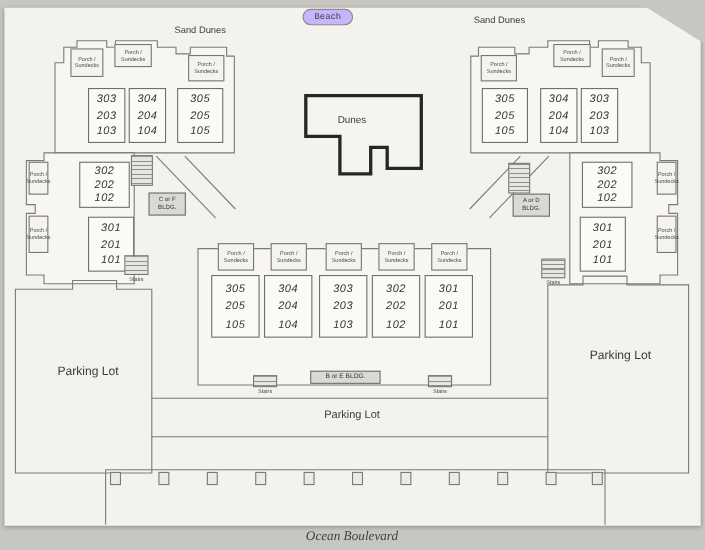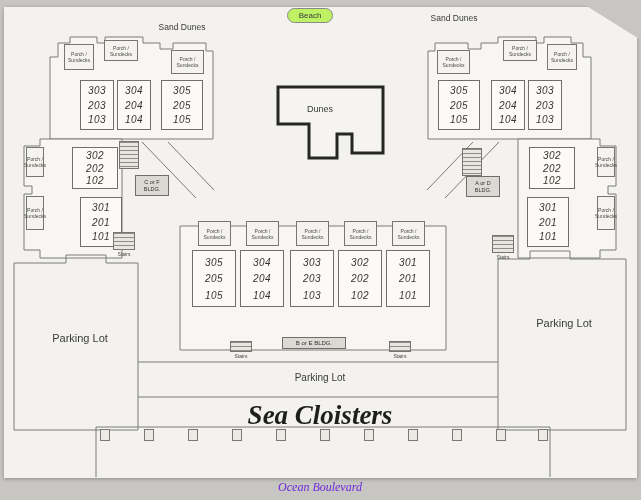--- a/index.html
+++ b/index.html
@@ -17,28 +17,28 @@
           justify-content:space-evenly; align-items:center; font-size:10px; letter-spacing:.5px; color:#37362f; text-align:center;font-style:italic; }
   .porch { position:absolute; background:#f4f3ef; border:1px solid #77766f; display:flex; flex-direction:column;
            justify-content:center; align-items:center; font-size:5px; line-height:6px; color:#4a4a44; text-align:center; }
   .bldg { position:absolute; background:#dbd9d3; border:1px solid #6f6e6b; display:flex; flex-direction:column;
           justify-content:center; align-items:center; font-size:5.5px; line-height:7px; color:#333; text-align:center; }
   .bldg.one-line { font-size:6px; }
   .stairs { position:absolute; border:1px solid #76756f;
             background:repeating-linear-gradient(to bottom, #8f8e89 0 1px, #e8e6e0 1px 4px); }
   .stairs-lbl { position:absolute; font-size:5px; line-height:6px; color:#44443e; text-align:center; }
   .pillar { position:absolute; top:429px; width:10px; height:12px; border:1px solid #7a7976; background:#eceae5; }
-  .beach { position:absolute; left:287px; top:8px; width:46px; height:15px; border:1px solid #8a8985; border-radius:8px;
-           background:#bef264; font-size:8px; display:flex; align-items:center; justify-content:center; color:#3a3a3a; }
+  .beach { position:absolute; left:275px; top:8px; width:46px; height:15px; border:1px solid #8a8985; border-radius:8px;
+           background:#c4b5fd; font-size:8px; display:flex; align-items:center; justify-content:center; color:#3a3a3a;font-family:Liberation Mono, monospace; }
   .dunes { font-size:8.5px; }
   .area-lbl { font-size:9px; }
   .parking-lbl { font-size:11px; }
   .parking-lbl-sm { font-size:10px; }
   .title { font-family:"Liberation Serif", serif; font-style:italic; font-weight:bold; font-size:27px; color:#1e1e1e; }
-  .street { font-family:"Liberation Serif", serif; font-style:italic; font-size:12px; color:#6d28d9; }
+  .street { font-family:"Liberation Serif", serif; font-style:italic; font-size:12px; color:#404040; }
 </style>
 </head>
 <body>
 
 <div class="canvas">
   <div class="paper"></div>
   <div class="corner-wedge"></div>
 
   <svg class="outlines" width="641" height="500" viewBox="0 0 641 500">
 
@@ -245,15 +245,14 @@
   <div class="pillar" style="left:188px"></div>
   <div class="pillar" style="left:232px"></div>
   <div class="pillar" style="left:276px"></div>
   <div class="pillar" style="left:320px"></div>
   <div class="pillar" style="left:364px"></div>
   <div class="pillar" style="left:408px"></div>
   <div class="pillar" style="left:452px"></div>
   <div class="pillar" style="left:496px"></div>
   <div class="pillar" style="left:538px"></div>
 
-  <div class="lbl title" style="left:170px;top:400px;width:300px">Sea Cloisters</div>
   <div class="lbl street" style="left:250px;top:480px;width:140px">Ocean Boulevard</div>
 </div>
 
 </body></html>

